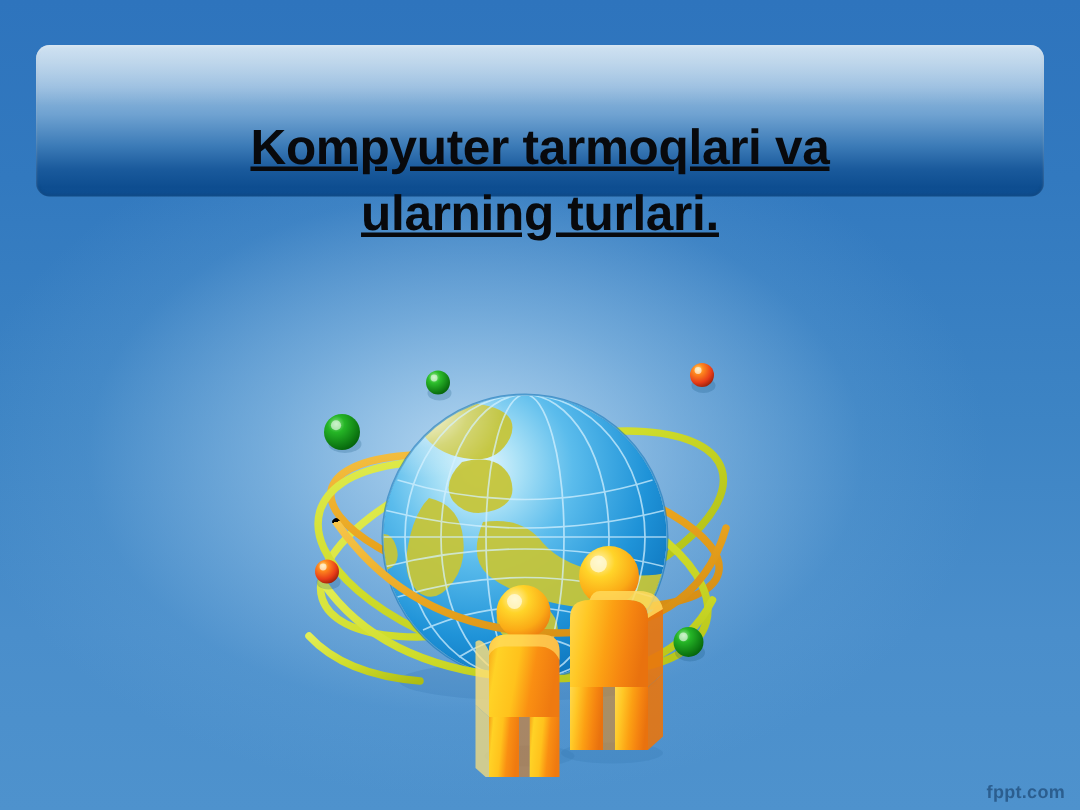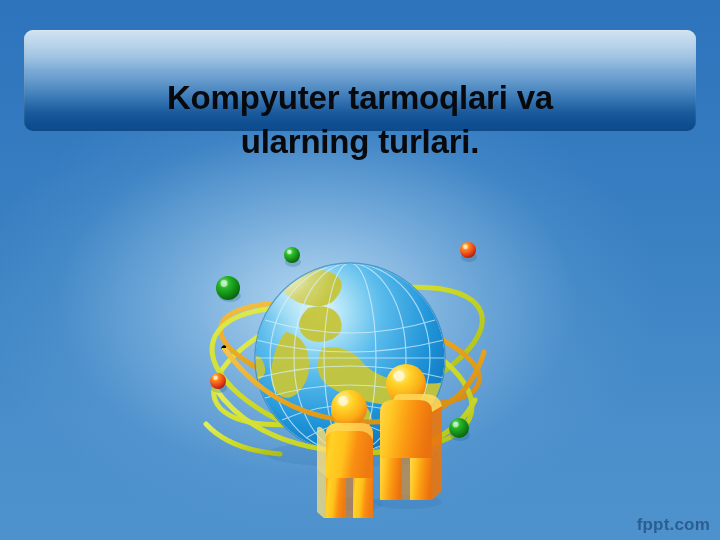--- a/index.html
+++ b/index.html
@@ -53,38 +53,39 @@
     top: 76px;
     width: 672px;
     text-align: center;
     font-size: 33px;
     font-weight: bold;
     line-height: 1.33;
     color: #08090c;
     letter-spacing: -0.2px;
     z-index: 5;
     white-space: pre-line;
+    text-decoration: underline;
   }
 
   
   #artwork {
     position: absolute;
     left: 190px;
     top: 228px;
     width: 310px;
     height: 290px;
   }
   #artwork svg { display: block; }
 
   
   #watermark {
     position: absolute;
     right: 10px;
     bottom: 5px;
-    font-size: 17px;
+    font-size: 12px;
     font-weight: bold;
     color: rgba(19,57,98,0.58);
     letter-spacing: 0.2px;
     padding-left: 12px;
   }
 </style>
 </head>
 <body>
 
 <div id="slide">

